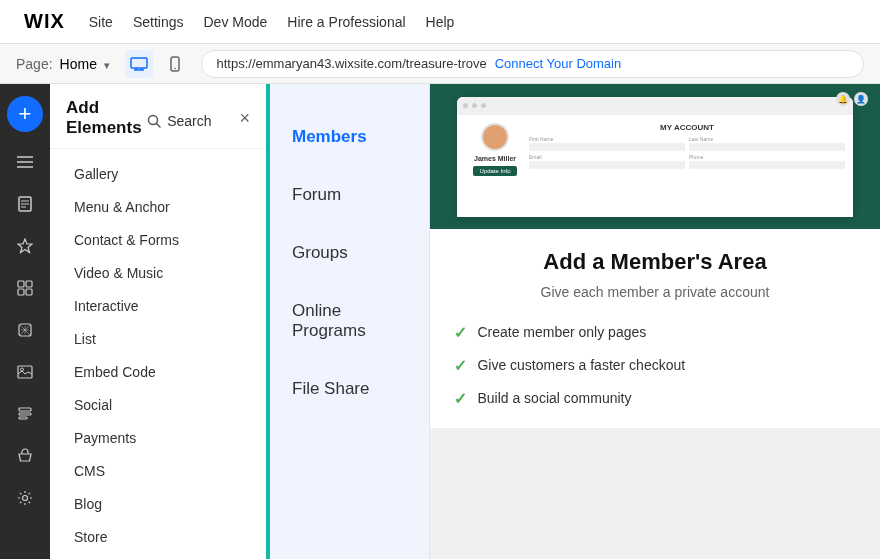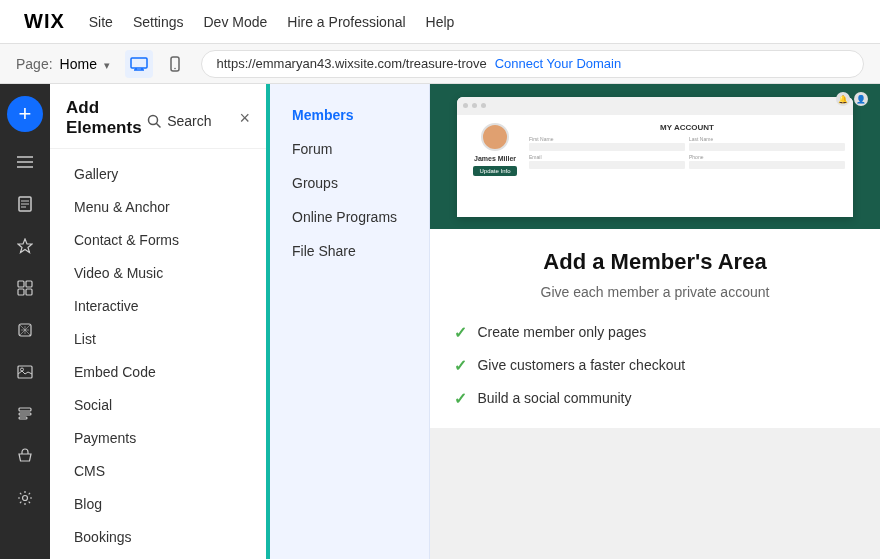--- a/index.html
+++ b/index.html
@@ -67,22 +67,23 @@
     .panel-list-scroll { flex: 1; overflow-y: auto; padding: 8px 0; }
     .panel-list-scroll::-webkit-scrollbar { width: 6px; }
     .panel-list-scroll::-webkit-scrollbar-thumb { background: #ccc; border-radius: 3px; }
 
     
     .sub-panel {
       width: 160px; background: #f0f4ff; border-right: 1px solid #dde5f7;
       padding: 16px 12px; display: flex; flex-direction: column; gap: 4px;
     }
     .sub-item {
-      padding: 7px 10px; font-size: 14px; color: #333; cursor: pointer;
+      padding: 7px 10px; font-size: 17px; color: #333; cursor: pointer;
       border-radius: 4px;
+      margin-top: 20px;
     }
     .sub-item.active { color: #116dff; font-weight: 600; background: transparent; }
     .preview-image {
       width: 100%; height: 145px; background: #1a5c4a;
       display: flex; align-items: center; justify-content: center; position: relative;
     }
     .mock-browser {
       width: 88%; height: 120px; background: #fff; border-radius: 6px 6px 0 0;
       overflow: hidden; box-shadow: 0 2px 8px rgba(0,0,0,0.2);
     }
@@ -254,20 +255,21 @@
         <div class="panel-list-item">Menu &amp; Anchor</div>
         <div class="panel-list-item">Contact &amp; Forms</div>
         <div class="panel-list-item">Video &amp; Music</div>
         <div class="panel-list-item">Interactive</div>
         <div class="panel-list-item">List</div>
         <div class="panel-list-item">Embed Code</div>
         <div class="panel-list-item">Social</div>
         <div class="panel-list-item">Payments</div>
         <div class="panel-list-item">CMS</div>
         <div class="panel-list-item">Blog</div>
+        <div class="panel-list-item">Store</div>
         <div class="panel-list-item">Bookings</div>
 
       </div>
     </div>
   </div>
 
   <div class="sub-panel">
     <div class="sub-item active">Members</div>
     <div class="sub-item">Forum</div>
     <div class="sub-item">Groups</div>

